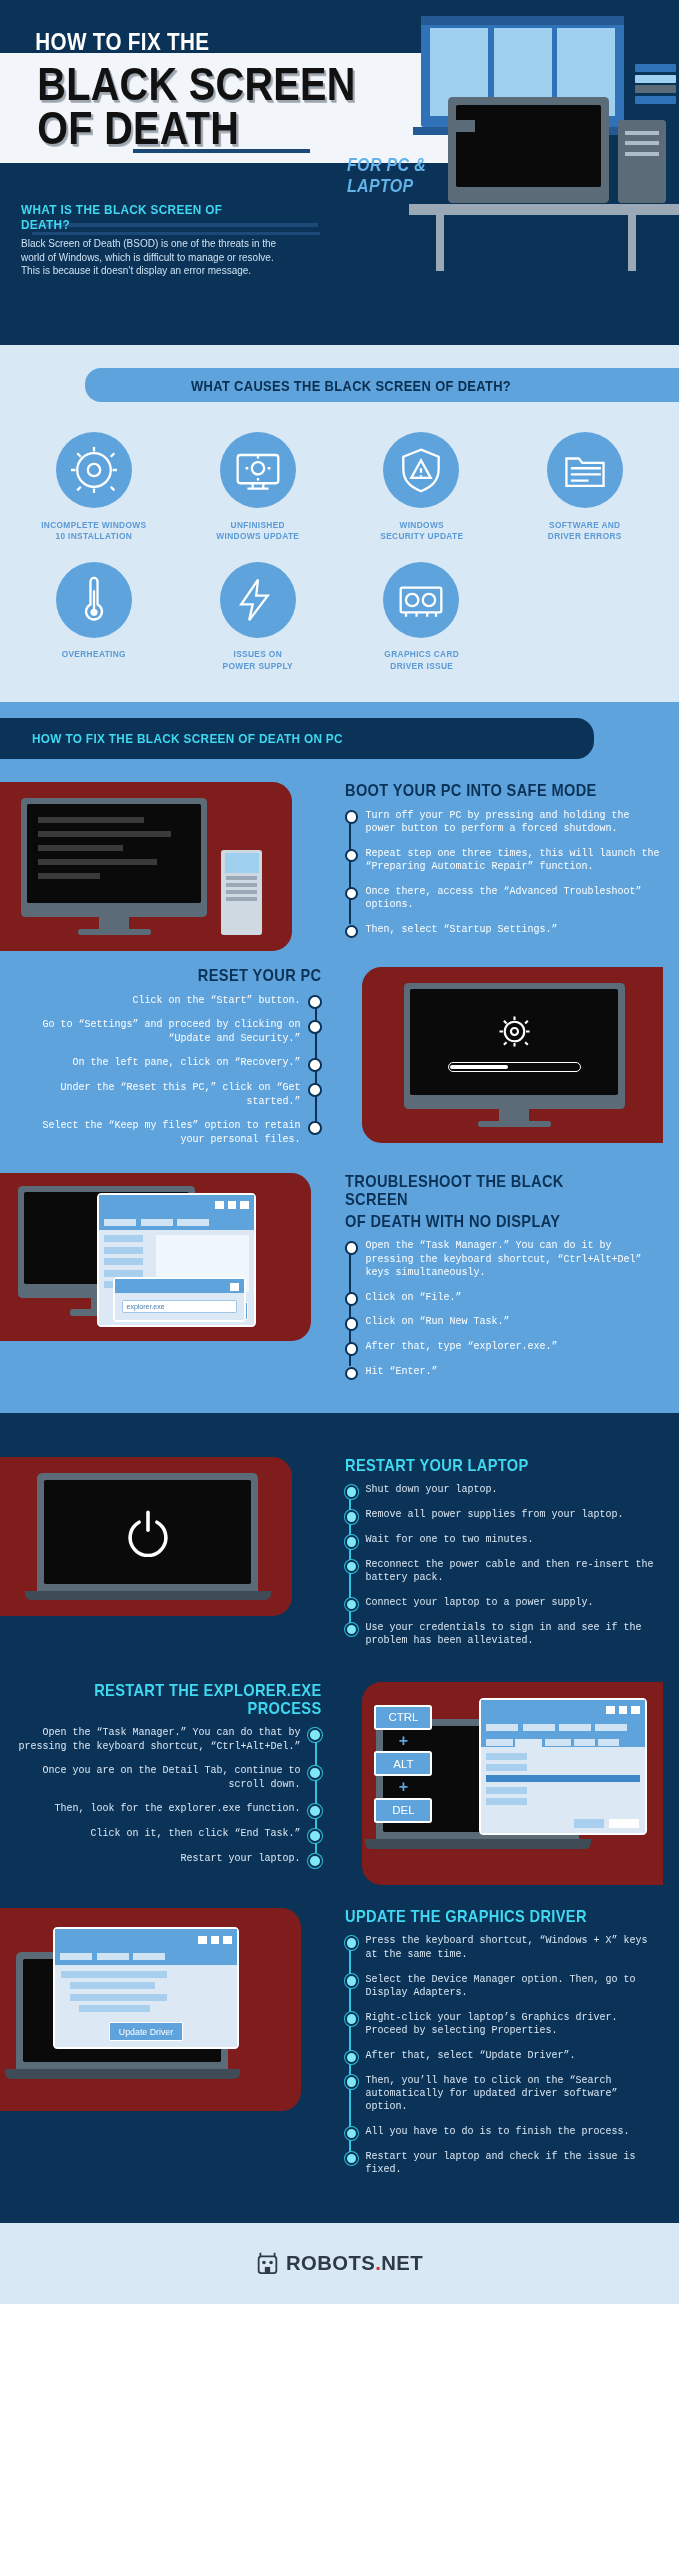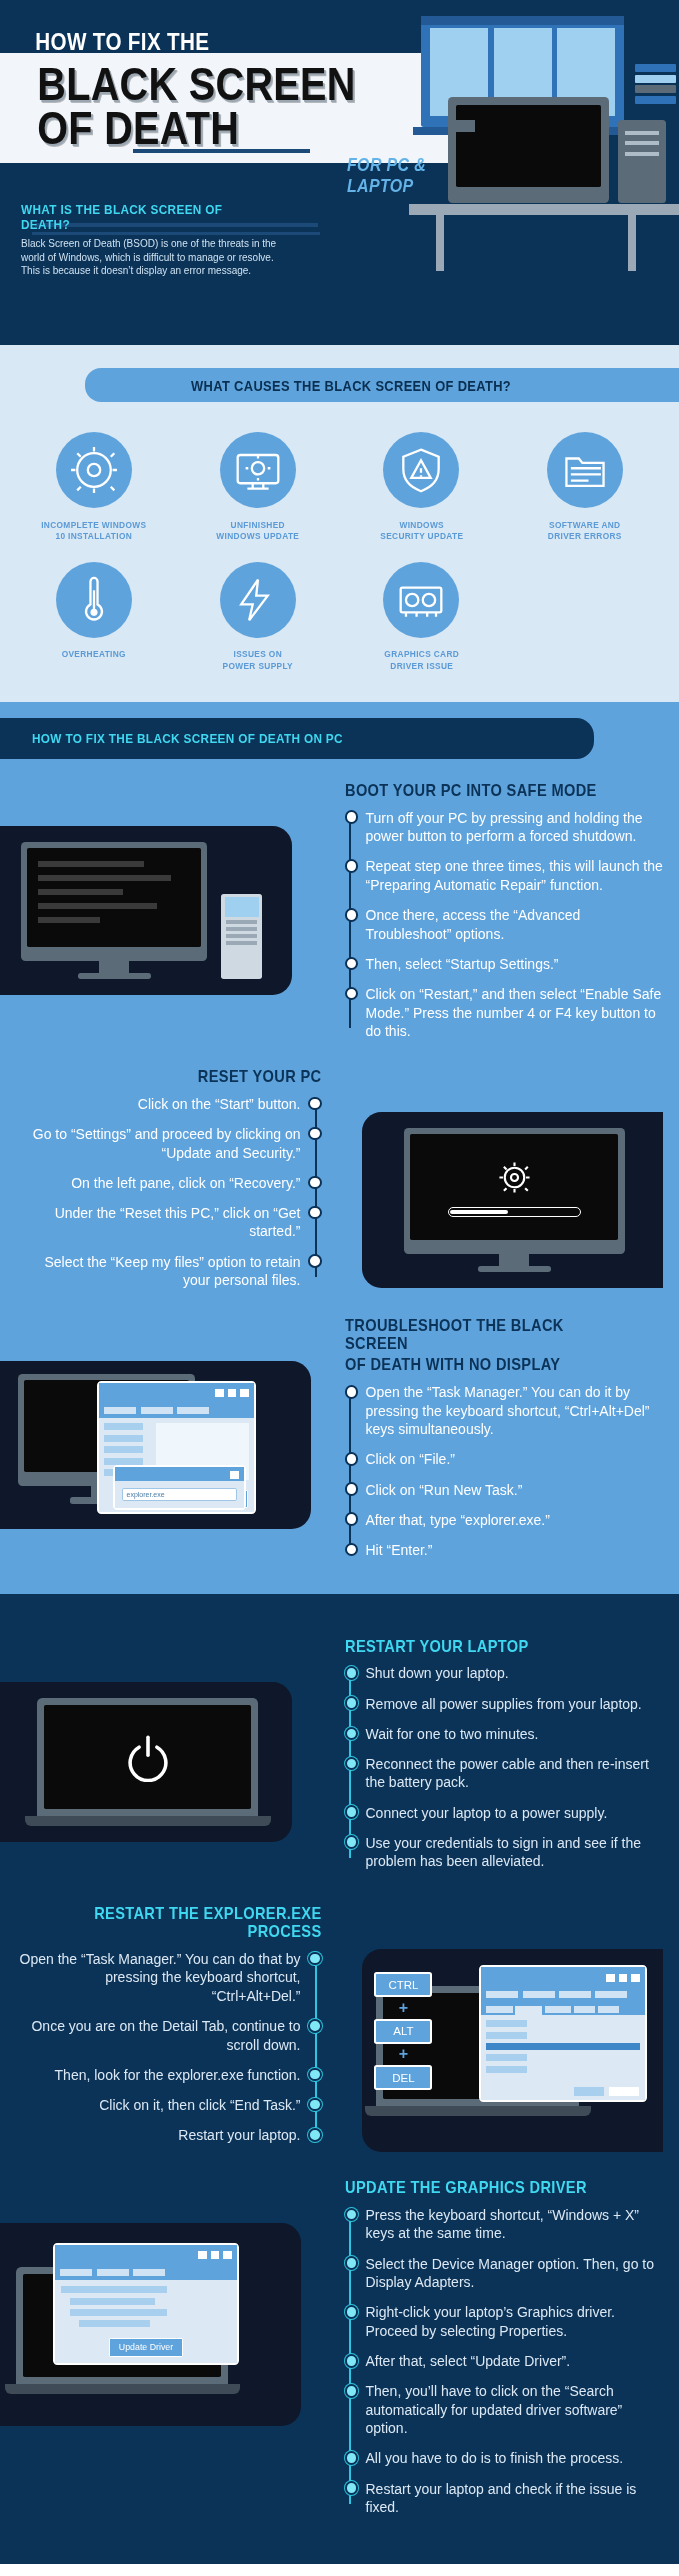--- a/index.html
+++ b/index.html
@@ -125,21 +125,21 @@
   .col-txt{ width:338px; padding:0 16px 0 3.5px; }
   .col-txt.right{ text-align:right; padding:0 3.5px 0 16px; }
 
   h3.sec { font-size:17px; line-height:1.05; margin-bottom:8.8px; }
   .sec-dark { color:#0b3257; }
   .sec-cyan { color:#3fd8f0; }
 
   ul.steps{ list-style:none; position:relative; }
   ul.steps li{
     position:relative; padding-left:21px; margin-bottom:11.5px;
-    color:#ffffff; font-size:14px; line-height:1.33;
+    color:#ffffff; font-size:10px; line-height:1.33;font-family:Liberation Mono, monospace;
   }
   ul.steps li:before{
     content:""; position:absolute; left:0; top:1.8px;
     width:9.7px;height:9.7px;border-radius:50%;
     background:#ffffff; border:2.2px solid #0b3257;
   }
   ul.steps:before{
     content:""; position:absolute; left:4.4px; top:5.3px; bottom:12.4px;
     width:2.2px; background:#0b3257;
   }
@@ -155,22 +155,22 @@
 
   
   .lapsec{ background:#0b3257; position:relative; padding-bottom:8.8px; }
   .band-light-dark {
     background:#d8e8f4; width:594px; height:41px; margin-left:85px;
     border-top-left-radius:17.7px; border-bottom-left-radius:17.7px;
     display:flex; align-items:center; justify-content:center; padding-right:35px;
   }
   .band-light-dark .cond{ color:#0b3257; font-size:13.7px; }
   .pc-card{
-    background:#0f172a; border-top-right-radius:19.5px; border-bottom-right-radius:19.5px;
-    padding:16px 17.7px 16px 21px; position:relative;margin-top:44px;
+    background:#7f1d1d; border-top-right-radius:19.5px; border-bottom-right-radius:19.5px;
+    padding:16px 17.7px 16px 21px; position:relative;
   }
   .pc-card.lft{ border-radius:19.5px 0 0 19.5px; margin-left:0; }
 
   .desk-mon{ width:186px; }
   .dm-body{ background:#5b6b78; border-radius:4.4px; padding:6.2px 6.2px 14px 6.2px; }
   .dm-screen{ background:#0a0a0a; height:99px; border-radius:1.8px; position:relative; overflow:hidden;}
   .dm-stand{ width:30px;height:11.5px;background:#5b6b78;margin:0 auto;}
   .dm-base{ width:73px;height:6.2px;background:#5b6b78;margin:0 auto;border-radius:2.7px;}
 
   .mini-tower{width:41px;height:85px;background:#cfd9e2;border-radius:2.7px;position:relative;}
@@ -403,21 +403,20 @@
           </div>
         </div>
       </div>
       <div class="col-txt">
         <h3 class="sec sec-dark cond">BOOT YOUR PC INTO SAFE MODE</h3>
         <ul class="steps">
           <li>Turn off your PC by pressing and holding the power button to perform a forced shutdown.</li>
           <li>Repeat step one three times, this will launch the “Preparing Automatic Repair” function.</li>
           <li>Once there, access the “Advanced Troubleshoot” options.</li>
           <li>Then, select “Startup Settings.”</li>
-          <li>Click on “Restart,” and then select “Enable Safe Mode.” Press the number 4 or F4 key button to do this.</li>
         </ul>
       </div>
     </div>
 
     <div class="row" style="padding-top:16px">
       <div class="col-txt right" style="width:341px;padding-right:19.5px">
         <h3 class="sec sec-dark cond right">RESET YOUR PC</h3>
         <ul class="steps rtl">
           <li>Click on the “Start” button.</li>
           <li>Go to “Settings” and proceed by clicking on “Update and Security.”</li>
@@ -644,15 +643,31 @@
           <li>Right-click your laptop’s Graphics driver. Proceed by selecting Properties.</li>
           <li>After that, select “Update Driver”.</li>
           <li>Then, you’ll have to click on the “Search automatically for updated driver software” option.</li>
           <li>All you have to do is to finish the process.</li>
           <li>Restart your laptop and check if the issue is fixed.</li>
         </ul>
       </div>
     </div>
   </section>
 
+  <footer class="footer">
+    <span>
+      <svg width="23" height="25" viewBox="0 0 26 28">
+        <g fill="none" stroke="#2e3a45" stroke-width="2">
+          <path d="M5 3v4M21 3v4"></path>
+          <rect x="3" y="7" width="20" height="19" rx="3"></rect>
+        </g>
+        <circle cx="9" cy="14" r="2" fill="#2e3a45"></circle>
+        <circle cx="17" cy="14" r="2" fill="#2e3a45"></circle>
+        <rect x="10" y="19" width="6" height="7" fill="#2e3a45"></rect>
+      </svg>
+    </span>
+    <span class="brand">ROBOTS</span>
+    <span class="brand dot" style="margin-left:-7px">.</span>
+    <span class="brand" style="margin-left:-7px">NET</span>
+  </footer>
 
 </div>
 
 
 </body></html>

